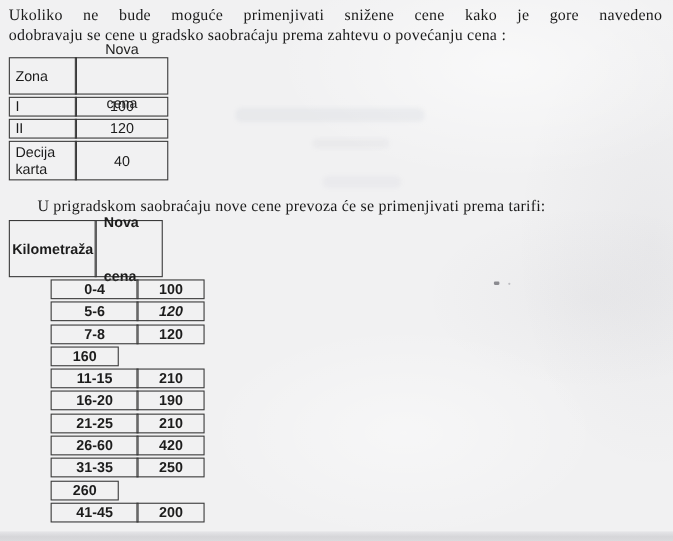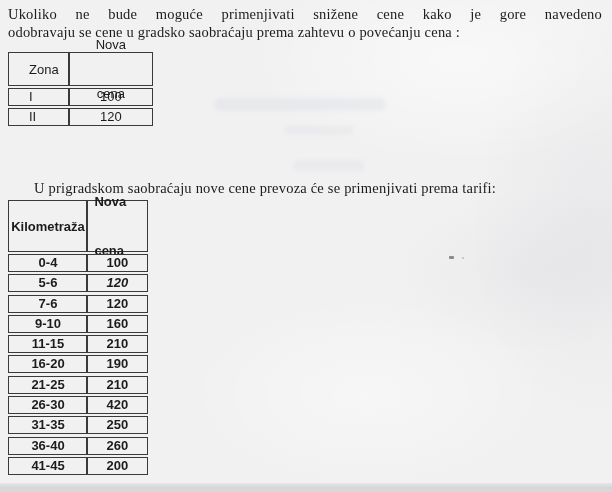--- a/index.html
+++ b/index.html
@@ -35,41 +35,41 @@
   
   .tbl{position:absolute;left:8px;}
   .trow{display:flex;margin-bottom:2px;}
   .c{
     box-sizing:border-box;border:1.6px solid #3a3a3a;
     font-family:"Liberation Sans", sans-serif;font-size:13px;color:#1c1c1c;
     display:flex;align-items:center;background:transparent;
   }
   .c + .c{margin-left:-1.6px;gap:34px;}
   .center{justify-content:center;text-align:center;}
-  .left{justify-content:flex-start;padding-left:20px;text-align:left;}
+  .left{justify-content:flex-start;padding-left:5px;text-align:left;}
 
   
   .t1{top:52px;}
   .t1 .c1{width:62px;}
   .t1 .c2{width:85px;}
   .t1 .hdr{height:34px;}
   .t1 .hdr .two{flex-direction:column;justify-content:center;line-height:15px;}
   .t1 .r{height:18px;line-height:14px;}
   .t1 .rtall{height:36px;}
   .t1 .rtall .c1{line-height:15px;}
 
   
   .t2{top:200px;}
   .t2 .c{font-weight:bold;}
   .t2 .c1{width:80px;}
   .t2 .c2{width:62px;}
   .t2 .hdr{height:52px;margin-bottom:2px;}
   .t2 .hdr .c2{flex-direction:column;align-items:flex-start;justify-content:center;
                padding-left:7px;line-height:15px;}
-  .t2 .r{height:18px;line-height:14px;margin-bottom:2.3px;}
+  .t2 .r{height:18px;line-height:14px;margin-bottom:2.3px;margin-left:38px;}
   .it{font-style:italic;}
 
   .speck{position:absolute;left:449px;top:256px;width:5px;height:3px;background:#8b8b90;border-radius:1px;}
   .speck2{position:absolute;left:462px;top:257px;width:2px;height:2px;background:#bdbdc2;border-radius:1px;}
   .scan-edge{position:absolute;left:0;top:483px;width:612px;height:9px;
     background:linear-gradient(#e6e6e9 0%, #d6d6d9 55%, #dadadd 100%);}
 </style>
 </head>
 <body>
 
@@ -93,20 +93,24 @@
       </div>
     </div>
     <div class="trow r">
       <div class="c c1 left">I</div>
       <div class="c c2 center">100</div>
     </div>
     <div class="trow r">
       <div class="c c1 left">II</div>
       <div class="c c2 center">120</div>
     </div>
+    <div class="trow rtall">
+      <div class="c c1 left">Decija karta</div>
+      <div class="c c2 center">40</div>
+    </div>
   </div>
 
   <div class="para p2">U prigradskom saobraćaju nove cene prevoza će se primenjivati prema tarifi:</div>
 
   <div class="tbl t2">
     <div class="trow hdr">
       <div class="c c1 center">Kilometraža</div>
       <div class="c c2">
         <span>Nova</span>
         <span>cena</span>
@@ -114,49 +118,47 @@
     </div>
     <div class="trow r">
       <div class="c c1 center">0-4</div>
       <div class="c c2 center">100</div>
     </div>
     <div class="trow r">
       <div class="c c1 center">5-6</div>
       <div class="c c2 center it">120</div>
     </div>
     <div class="trow r">
-      <div class="c c1 center">7-6</div>
+      <div class="c c1 center">7-8</div>
       <div class="c c2 center">120</div>
     </div>
     <div class="trow r">
-      <div class="c c1 center">9-10</div>
       <div class="c c2 center">160</div>
     </div>
     <div class="trow r">
       <div class="c c1 center">11-15</div>
       <div class="c c2 center">210</div>
     </div>
     <div class="trow r">
       <div class="c c1 center">16-20</div>
       <div class="c c2 center">190</div>
     </div>
     <div class="trow r">
       <div class="c c1 center">21-25</div>
       <div class="c c2 center">210</div>
     </div>
     <div class="trow r">
-      <div class="c c1 center">26-30</div>
+      <div class="c c1 center">26-60</div>
       <div class="c c2 center">420</div>
     </div>
     <div class="trow r">
       <div class="c c1 center">31-35</div>
       <div class="c c2 center">250</div>
     </div>
     <div class="trow r">
-      <div class="c c1 center">36-40</div>
       <div class="c c2 center">260</div>
     </div>
     <div class="trow r">
       <div class="c c1 center">41-45</div>
       <div class="c c2 center">200</div>
     </div>
   </div>
 
   <div class="speck"></div>
   <div class="speck2"></div>

